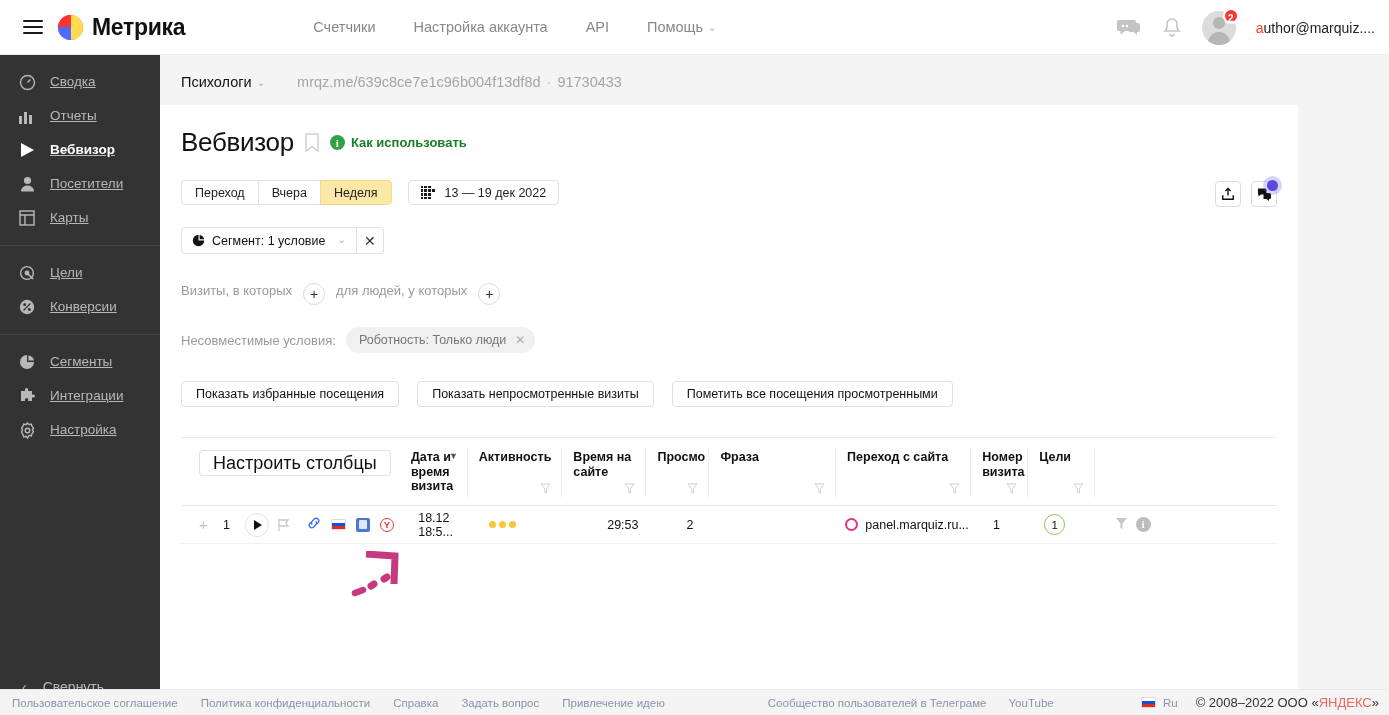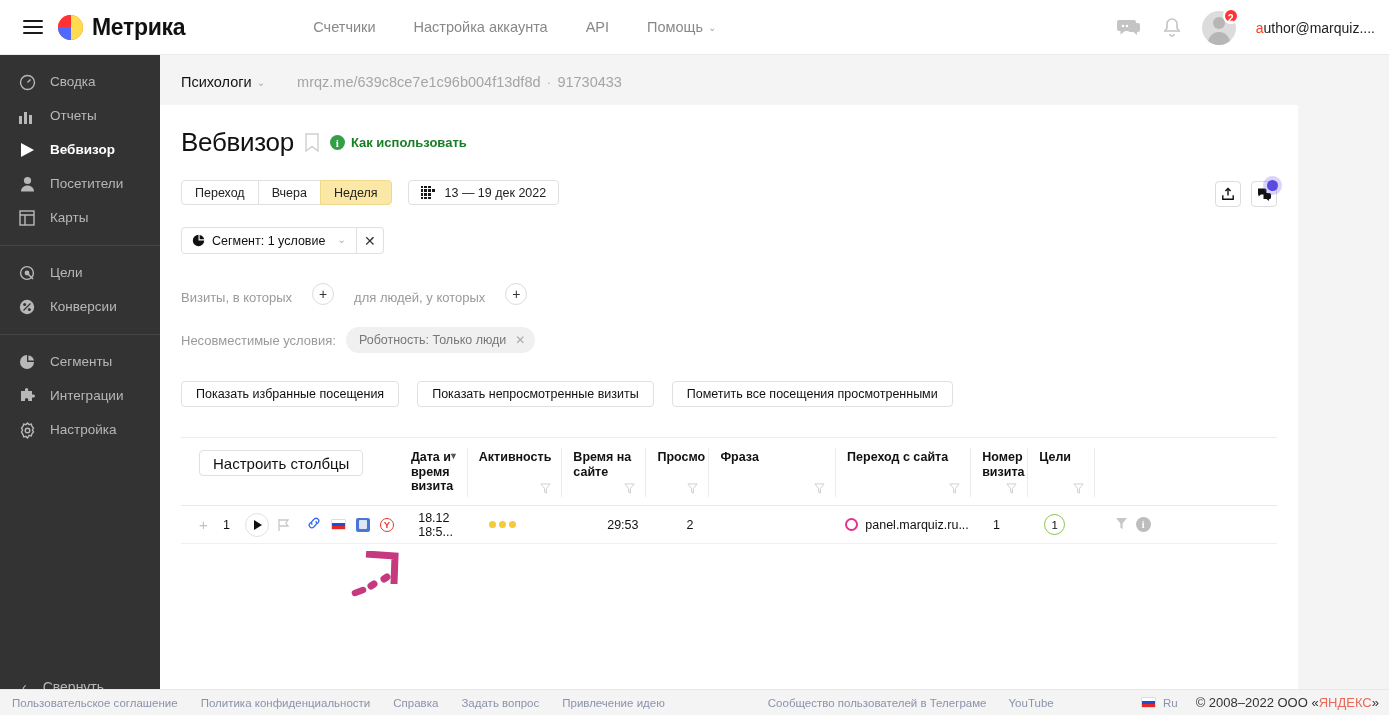--- a/index.html
+++ b/index.html
@@ -47,21 +47,21 @@
     border:2px solid #fff; padding:0 2px;
   }
   .user-email { font-size:14px; color:#222; cursor:pointer; }
   .user-email .hl { color:#fc3f1d; }
 
   
   .sidebar {
     position:absolute; left:0; top:55px; width:160px; height:660px;
     background:#333333; color:#b8b8b8; font-size:13.5px;
   }
-  .side-group { padding:10px 0 10px 0; }
+  .side-group { padding:10px 0 10px 0;text-decoration:underline; }
   .side-group + .side-group { border-top:1px solid #454545; }
   .side-item {
     display:flex; align-items:center; gap:14px; padding:8px 12px 8px 18px; cursor:pointer; line-height:1.25;
   }
   .side-item.active { color:#fff; font-weight:700; }
   .side-icon { width:18px; height:18px; flex:0 0 18px; display:flex; align-items:center; justify-content:center; }
   .side-icon svg { display:block; }
   .side-label { white-space:pre-line; }
   .collapse {
     position:absolute; bottom:0; left:0; width:160px; height:56px;
@@ -105,42 +105,42 @@
   .grid-ic { display:grid; grid-template-columns:repeat(4,2.6px); grid-template-rows:repeat(4,2.6px); gap:1.2px; }
   .grid-ic i { display:block; width:2.6px; height:2.6px; background:#1a1a1a; }
   .grid-ic i.off { background:transparent; }
 
   .segment-row { display:flex; margin-top:22px; }
   .segbtn { height:27px; padding:0 10px; border:1px solid #e0e0e0; border-radius:4px 0 0 4px; background:#fff;
             font-size:12.5px; color:#111; display:flex; align-items:center; gap:7px; cursor:pointer;}
   .segx { width:27px; height:27px; border:1px solid #e0e0e0; border-left:none; border-radius:0 4px 4px 0; background:#fff;
           display:flex; align-items:center; justify-content:center; cursor:pointer; font-size:14px; color:#333;}
 
-  .cond-row { display:flex; align-items:flex-end; gap:20px; margin-top:29px; font-size:13px; color:#9a9a9a; }
+  .cond-row { display:flex; align-items:flex-start; gap:11px; margin-top:29px; font-size:13px; color:#9a9a9a; }
   .plus-btn { width:22px; height:22px; border:1px solid #dcdcdc; border-radius:50%; background:#fff;
               display:flex; align-items:center; justify-content:center; font-size:14px; color:#333; cursor:pointer;}
   .incompat-row { display:flex; align-items:center; gap:10px; margin-top:22px; font-size:13px; color:#9a9a9a; }
   .chip { background:#f0f0f0; border-radius:13px; height:26px; padding:0 10px 0 13px; display:flex; align-items:center;
           gap:9px; font-size:12.5px; color:#777; cursor:pointer;}
   .chip-x { color:#aaa; font-size:12px; }
 
   .btn-row { display:flex; gap:18px; margin-top:28px; }
   .wbtn { height:26px; padding:0 14px; border:1px solid #e0e0e0; border-radius:4px; background:#fff;
           font-size:12.5px; color:#111; display:flex; align-items:center; cursor:pointer; }
 
   
   .table-wrap { margin-top:30px; border-top:1px solid #ececec; }
   .thead { display:flex; height:68px; border-bottom:1px solid #e8e8e8; position:relative; }
   .th { position:relative; padding:12px 10px 0 12px; font-size:12.5px; font-weight:700; color:#111; line-height:1.17; }
   .th + .th::before { content:""; position:absolute; left:0; top:10px; bottom:8px; width:1px; background:#ececec; }
   .th .filt { position:absolute; right:10px; bottom:7px; }
   .th .sortarrow { position:absolute; right:9px; top:13px; font-size:9px; color:#555; }
   .col-ctrl { width:253px; display:flex; align-items:flex-start; padding:12px 0 0 18px;}
   .cfg-btn { height:26px; padding:0 13px; border:1px solid #e0e0e0; border-radius:4px; background:#fff;
-             font-size:15px; color:#111; display:flex; align-items:center; cursor:pointer;}
+             font-size:18px; color:#111; display:flex; align-items:center; cursor:pointer;}
   .c-date{width:76px;} .c-act{width:99px;} .c-time{width:95px;} .c-view{width:63px;}
   .c-phrase{width:145px;} .c-ref{width:155px;} .c-num{width:57px;} .c-goals{width:75px;} .c-tail{width:211px;}
 
   .trow { display:flex; height:38px; align-items:center; border-bottom:1px solid #f0f0f0; position:relative; }
   .cell { display:flex; align-items:center; height:38px; font-size:12.5px; color:#111; }
   .rc-ctrl { width:253px; display:flex; align-items:center; padding-left:18px; gap:0; }
   .rc-plus { width:24px; color:#c0c0c0; font-size:15px; cursor:pointer;}
   .rc-idx { width:22px; font-size:12.5px; color:#111; }
   .play-btn { width:24px; height:24px; border-radius:50%; border:1px solid #e2e2e2; background:#fff;
               display:flex; align-items:center; justify-content:center; cursor:pointer; margin-right:8px;}

